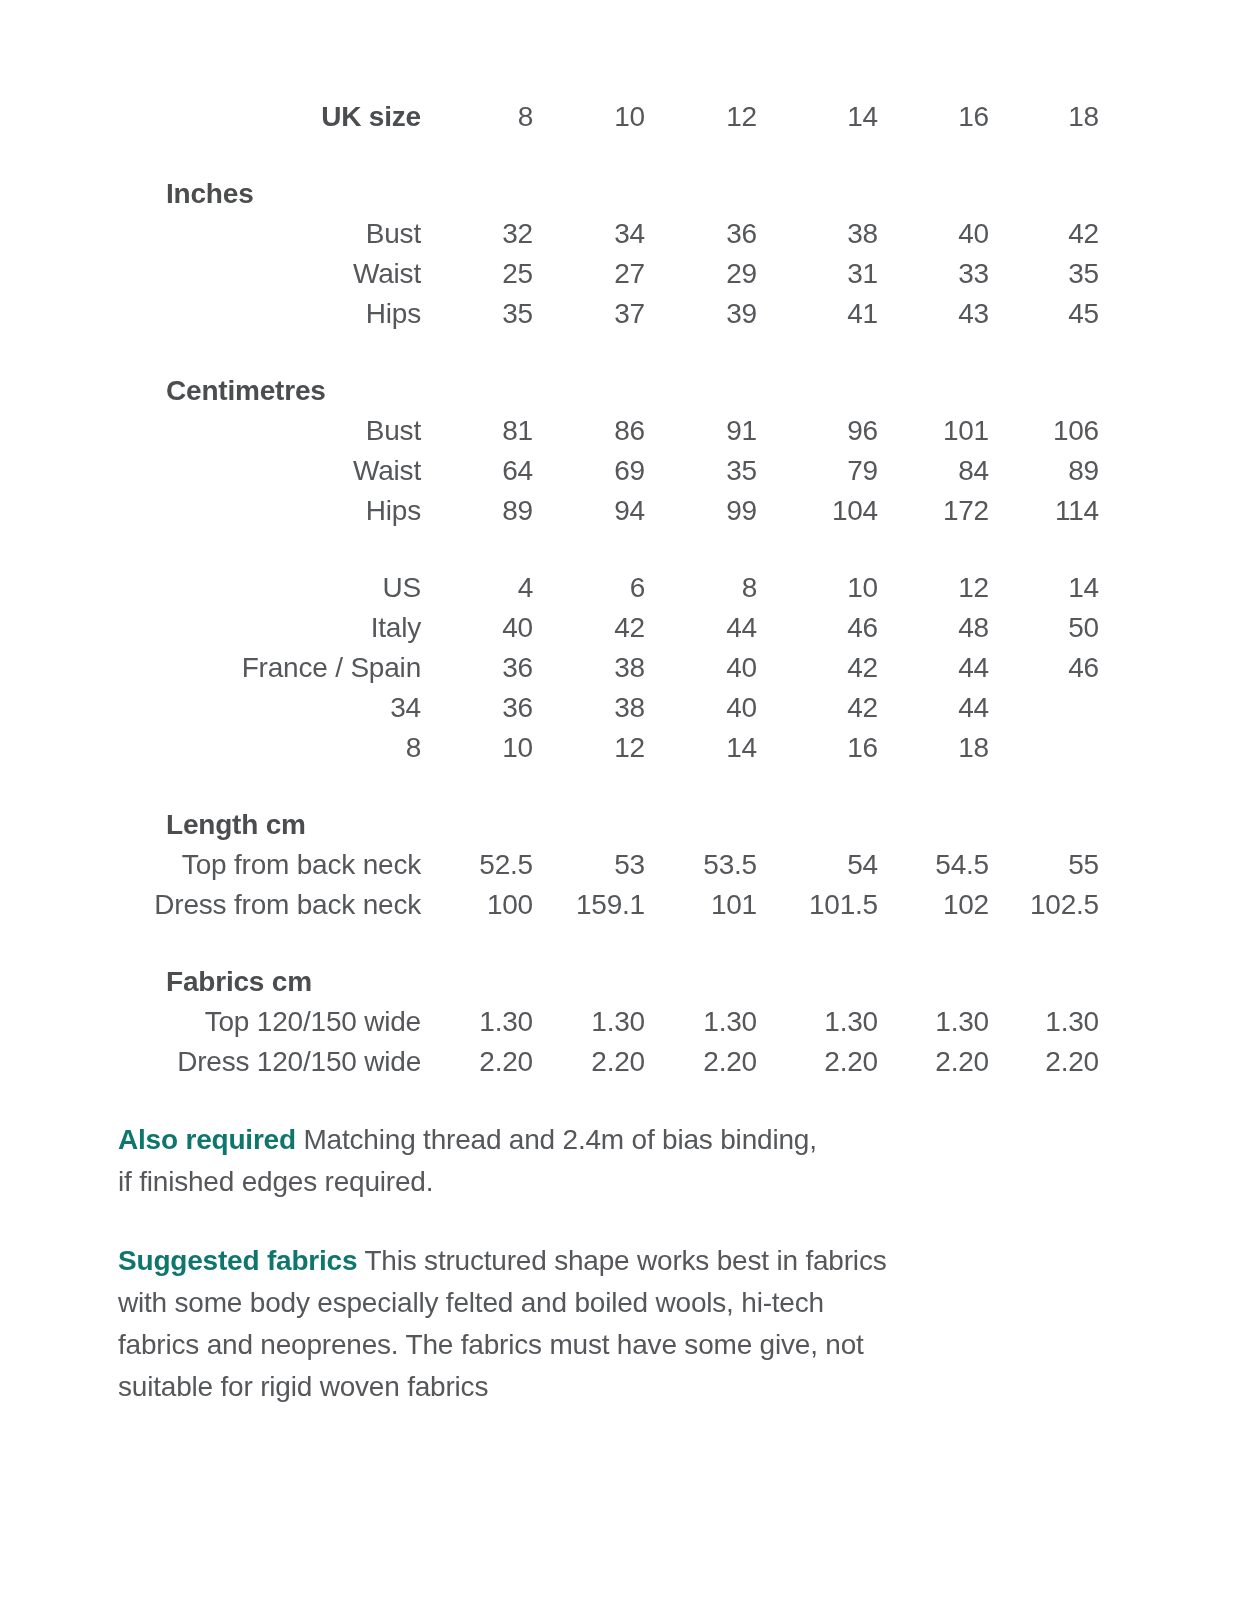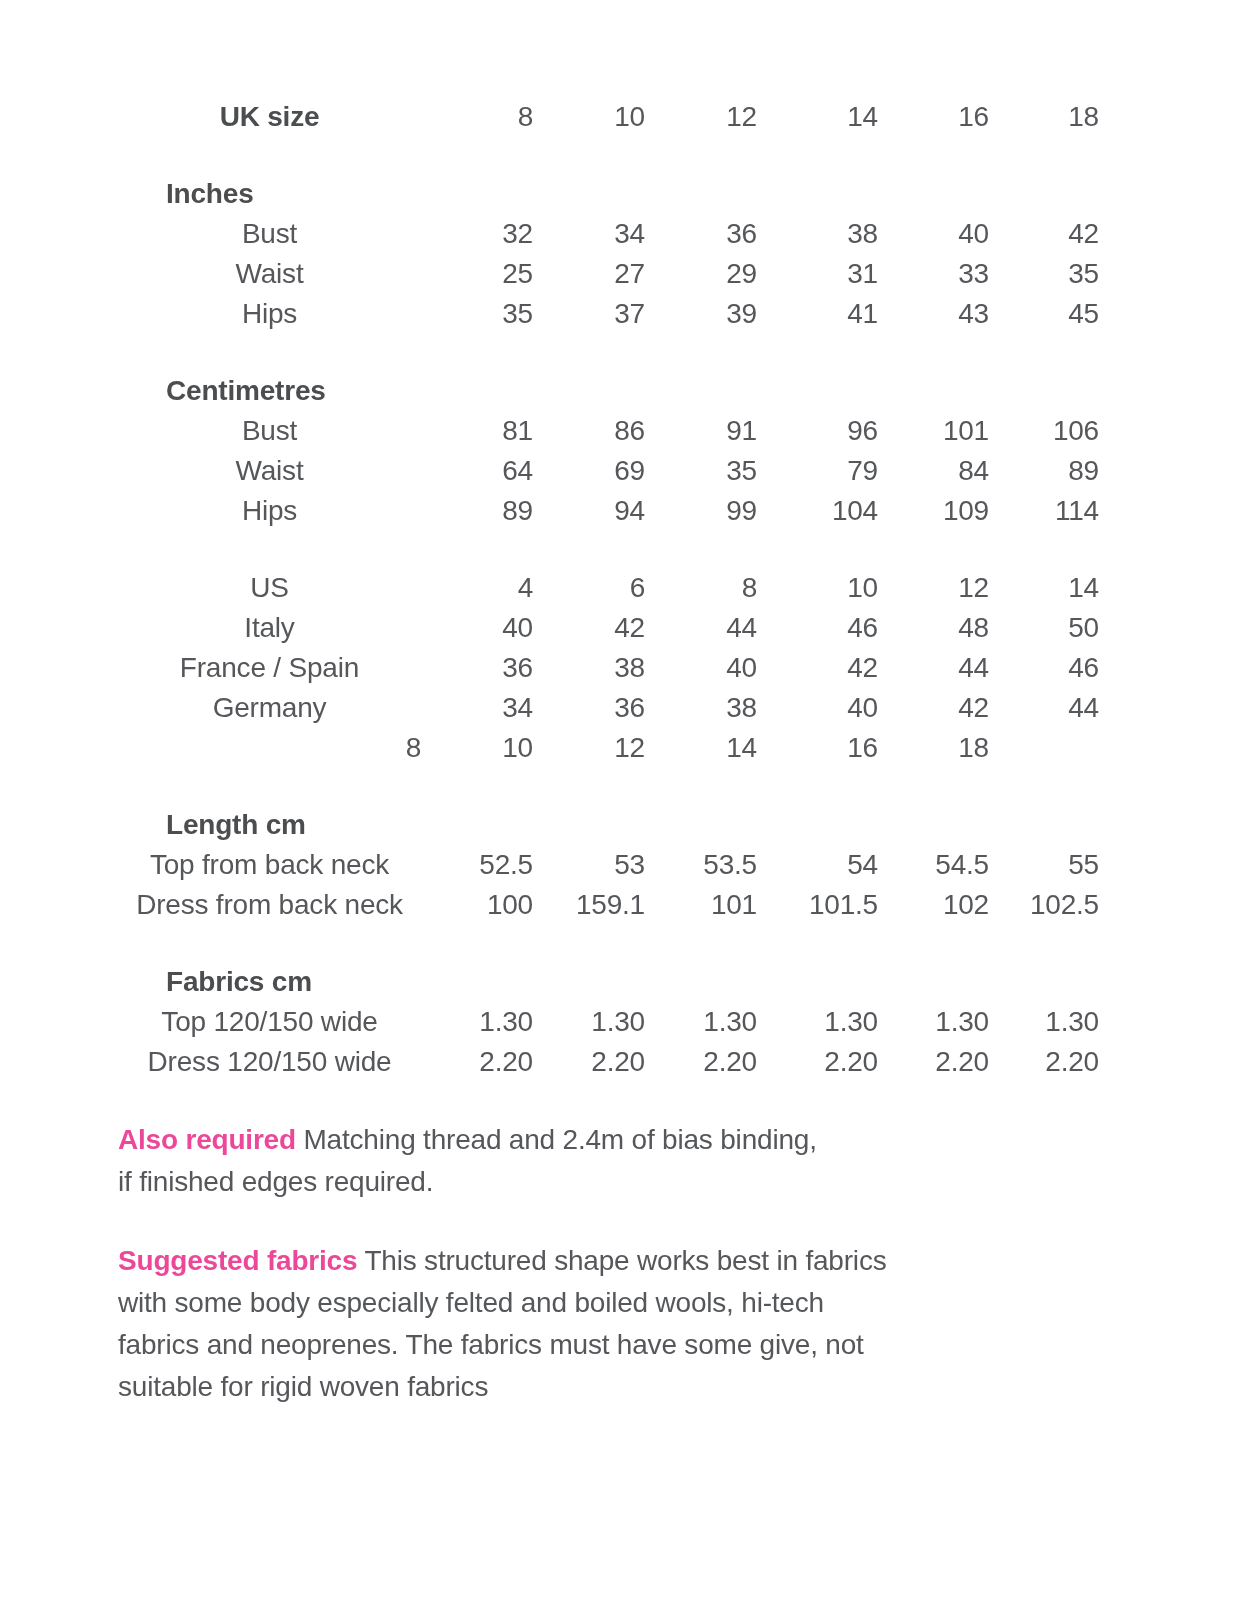--- a/index.html
+++ b/index.html
@@ -25,21 +25,21 @@
     font-size: 28px;
     color: #55575a;
     letter-spacing: -0.2px;
   }
   .row {
     display: grid;
     grid-template-columns: 303px 112px 112px 112px 121px 111px 110px;
     align-items: center;
     height: 40px;
   }
-  .row .label { text-align: center; white-space: nowrap; }
+  .row .label { text-align: right; white-space: nowrap; }
   .row .num   { text-align: right; font-variant-numeric: tabular-nums; white-space: nowrap; }
   .bold {
     font-weight: 700;
     color: #4b4d4f;
   }
   .section { margin-top: 37px; }
   .hrow {
     height: 40px;
     display: flex;
     align-items: center;
@@ -51,21 +51,21 @@
   .note {
     margin: 37px 0 0 0;
     width: 990px;
     font-size: 28px;
     line-height: 42px;
     color: #55575a;
     letter-spacing: -0.2px;
   }
   .note strong {
     font-weight: 700;
-    color: #ec4899;
+    color: #0f766e;
   }
 </style>
 </head>
 <body>
 
 <div class="page">
   <div class="chart">
 
     <div class="row">
       <span class="label bold">UK size</span>
@@ -127,21 +127,21 @@
         <span class="num">79</span>
         <span class="num">84</span>
         <span class="num">89</span>
       </div>
       <div class="row">
         <span class="label">Hips</span>
         <span class="num">89</span>
         <span class="num">94</span>
         <span class="num">99</span>
         <span class="num">104</span>
-        <span class="num">109</span>
+        <span class="num">172</span>
         <span class="num">114</span>
       </div>
     </div>
 
     <div class="section">
       <div class="row">
         <span class="label">US</span>
         <span class="num">4</span>
         <span class="num">6</span>
         <span class="num">8</span>
@@ -161,21 +161,20 @@
       <div class="row">
         <span class="label">France / Spain</span>
         <span class="num">36</span>
         <span class="num">38</span>
         <span class="num">40</span>
         <span class="num">42</span>
         <span class="num">44</span>
         <span class="num">46</span>
       </div>
       <div class="row">
-        <span class="label">Germany</span>
         <span class="num">34</span>
         <span class="num">36</span>
         <span class="num">38</span>
         <span class="num">40</span>
         <span class="num">42</span>
         <span class="num">44</span>
       </div>
       <div class="row">
         <span class="num">8</span>
         <span class="num">10</span>

